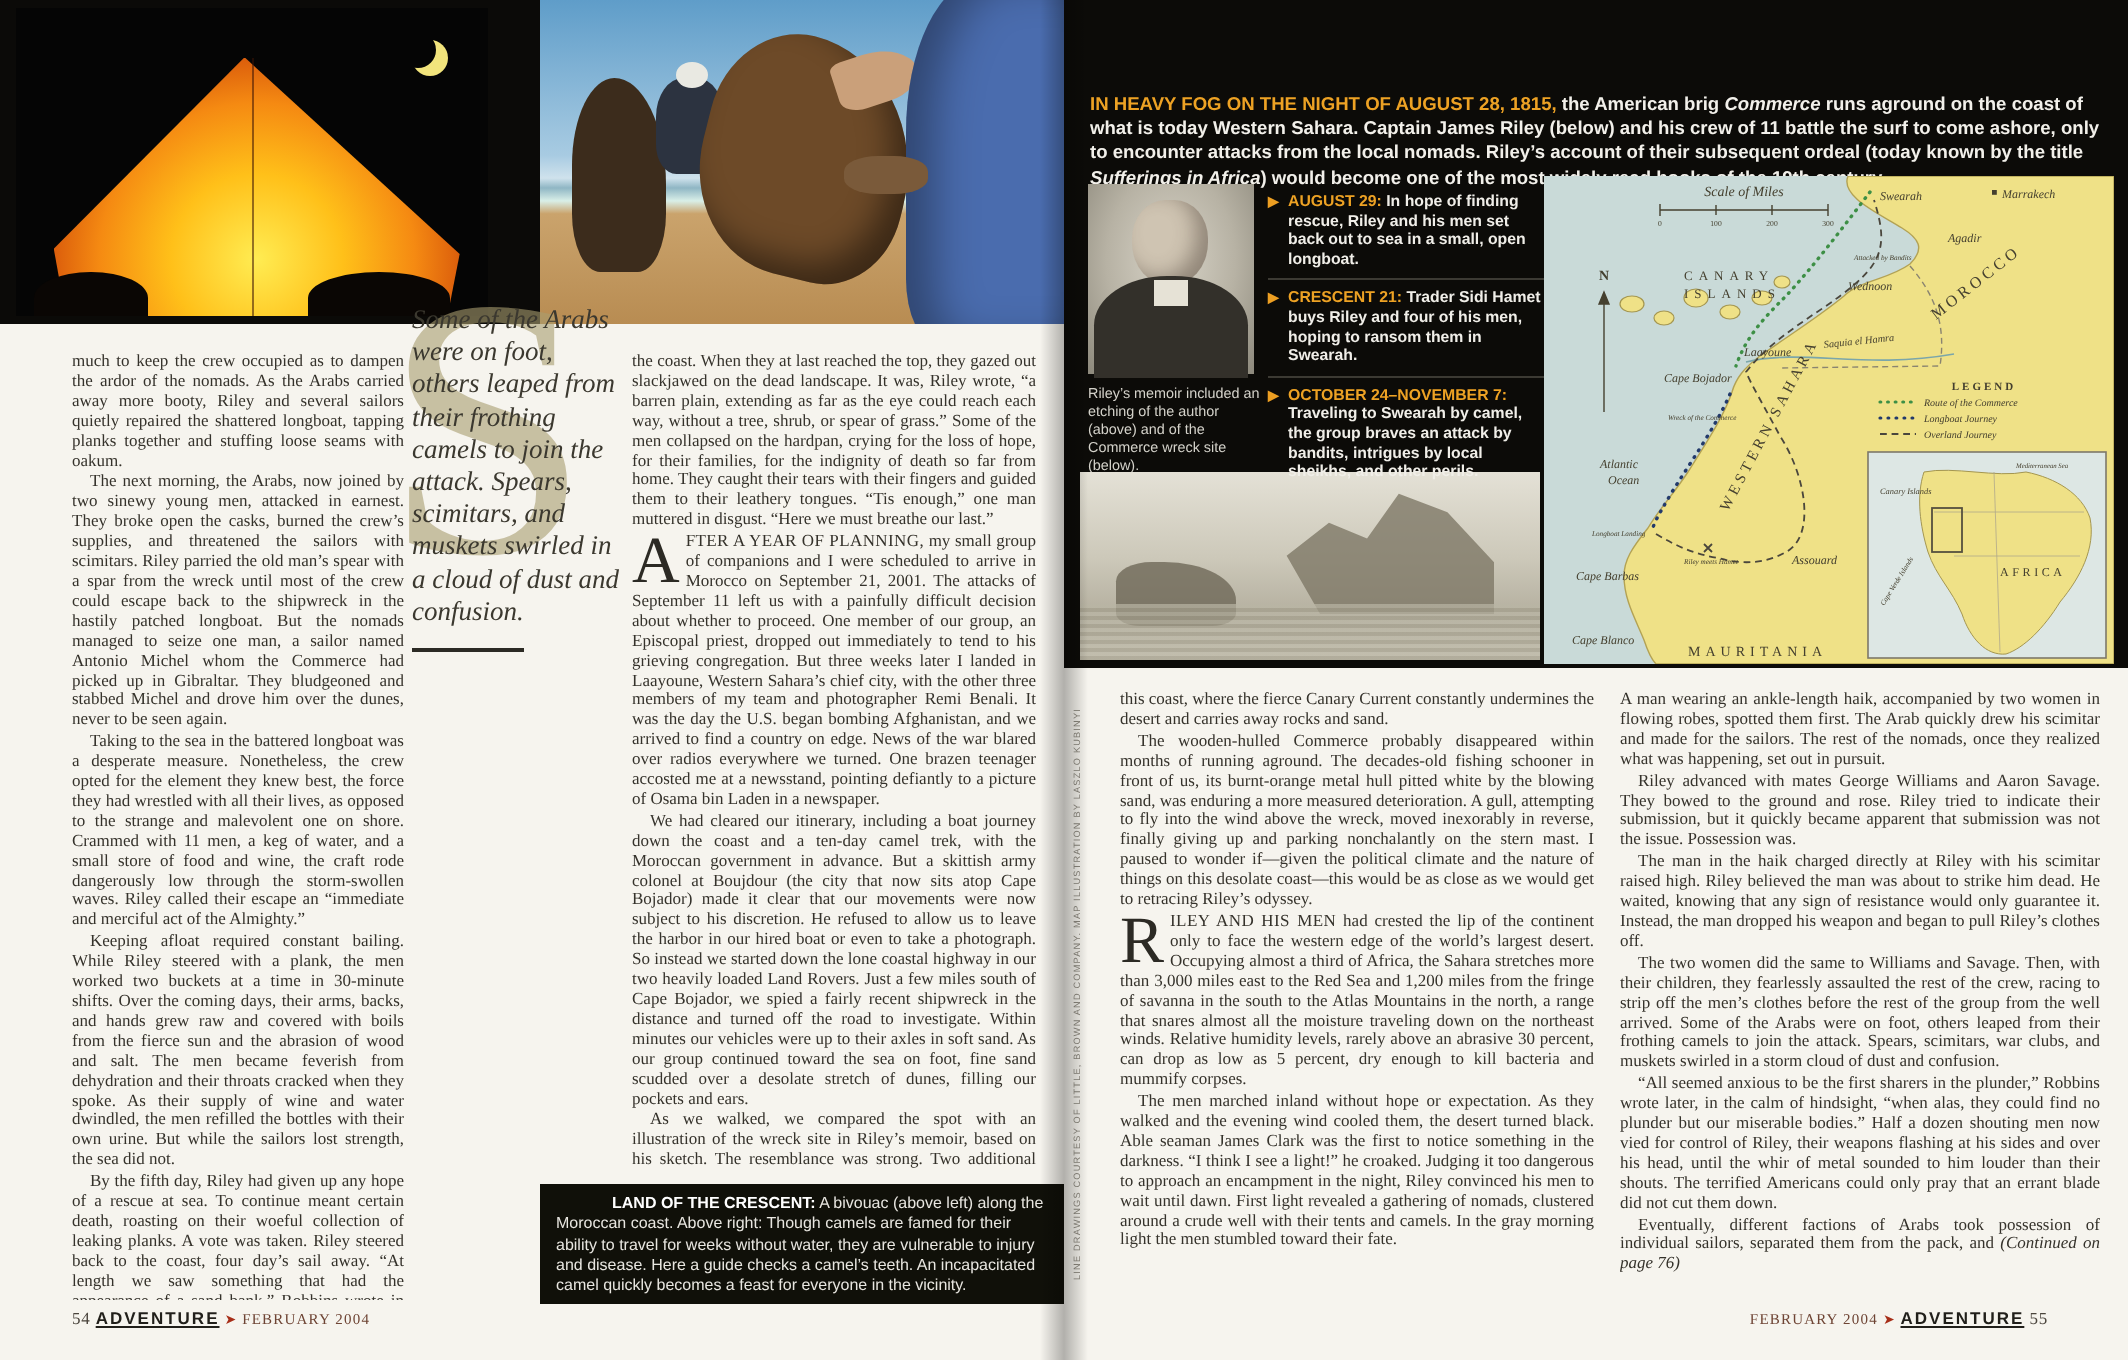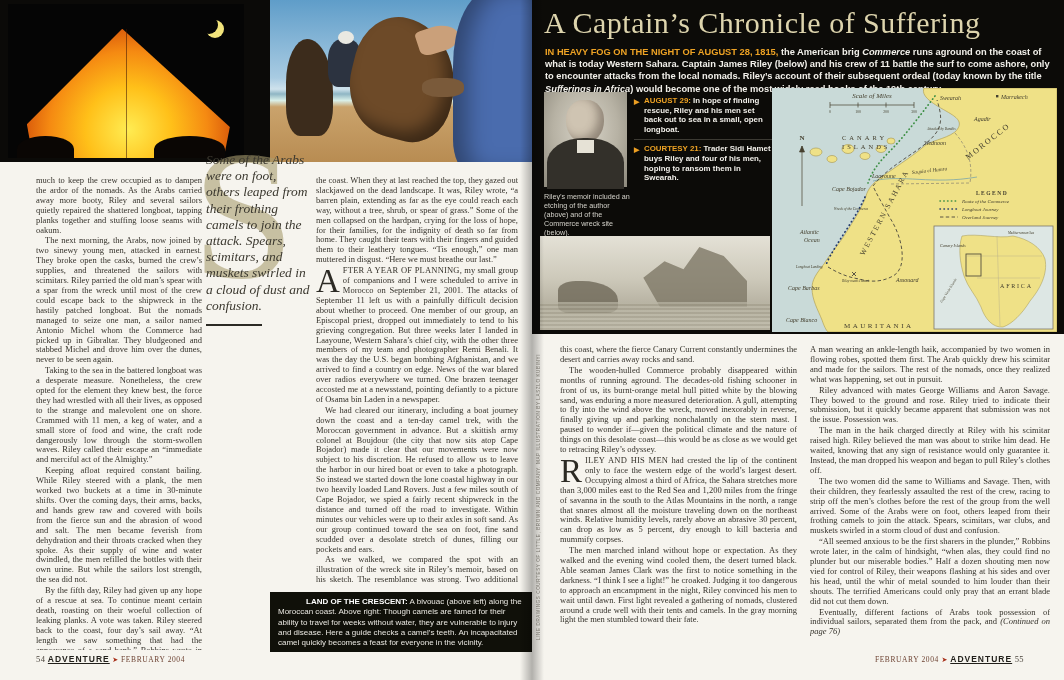--- a/index.html
+++ b/index.html
@@ -162,21 +162,20 @@
   <div class="footer" id="lp-footer">
     <span>54</span>
     <span class="mag">ADVENTURE</span>
     <span class="arrow">➤</span>
     <span class="issue">FEBRUARY 2004</span>
   </div>
 </div>
 
 <div class="page" id="page-right">
   <div id="rp-black">
-    <h1 id="rp-headline">A Captain’s Chronicle of Suffering</h1>
 
     <div id="rp-intro">
       <span class="lead">IN HEAVY FOG ON THE NIGHT OF AUGUST 28, 1815,</span><span> the American brig </span><span class="ital">Commerce</span><span> runs aground on the coast of what is today Western Sahara. Captain James Riley (below) and his crew of 11 battle the surf to come ashore, only to encounter attacks from the local nomads. Riley’s account of their subsequent ordeal (today known by the title </span><span class="ital">Sufferings in Africa</span><span>) would become one of the most widely read books of the 19th century.</span>
     </div>
 
     <div id="portrait">
       <div class="portrait-head"></div>
       <div class="portrait-coat"></div>
       <div class="portrait-collar"></div>
     </div>
@@ -186,21 +185,24 @@
       <div class="etch-cliff"></div>
       <div class="etch-rock"></div>
       <div class="etch-sea"></div>
     </div>
 
     <div id="timeline">
       <div class="tl-item">
         <span class="tl-arrow">▶</span><span class="tl-date">AUGUST 29:</span><span> In hope of finding rescue, Riley and his men set back out to sea in a small, open longboat.</span>
       </div>
       <div class="tl-item">
-        <span class="tl-arrow">▶</span><span class="tl-date">COURTESY 21:</span><span> Trader Sidi Hamet buys Riley and four of his men, hoping to ransom them in Swearah.</span>
+        <span class="tl-arrow">▶</span><span class="tl-date">CRESCENT 21:</span><span> Trader Sidi Hamet buys Riley and four of his men, hoping to ransom them in Swearah.</span>
+      </div>
+      <div class="tl-item">
+        <span class="tl-arrow">▶</span><span class="tl-date">OCTOBER 24–NOVEMBER 7:</span><span> Traveling to Swearah by camel, the group braves an attack by bandits, intrigues by local sheikhs, and other perils.</span>
       </div>
     </div>
 
     <svg id="map" viewBox="0 0 285 244">
       <rect width="285" height="244" fill="#c9dad8"></rect>
       <path fill="#efe187" stroke="#b3a254" stroke-width="0.7" d="M152,0 C148,10 166,18 179,26 C187,31 191,36 183,44 C172,52 158,52 150,60 C138,70 122,80 108,90 C100,96 96,101 94,108 C90,120 82,132 72,148 C64,160 58,166 52,176 C44,186 40,192 40,200 C40,212 46,222 50,232 C52,238 54,242 56,244 L285,244 L285,0 Z"></path>
       <path fill="none" stroke="#8a8470" stroke-width="0.7" stroke-dasharray="3 2" d="M183,45 C196,60 201,75 198,95 L118,96"></path>
       <path fill="none" stroke="#7ba6aa" stroke-width="0.8" d="M101,93 C130,86 160,97 205,89"></path>
 
       <g fill="#efe187" stroke="#a49650" stroke-width="0.6">

